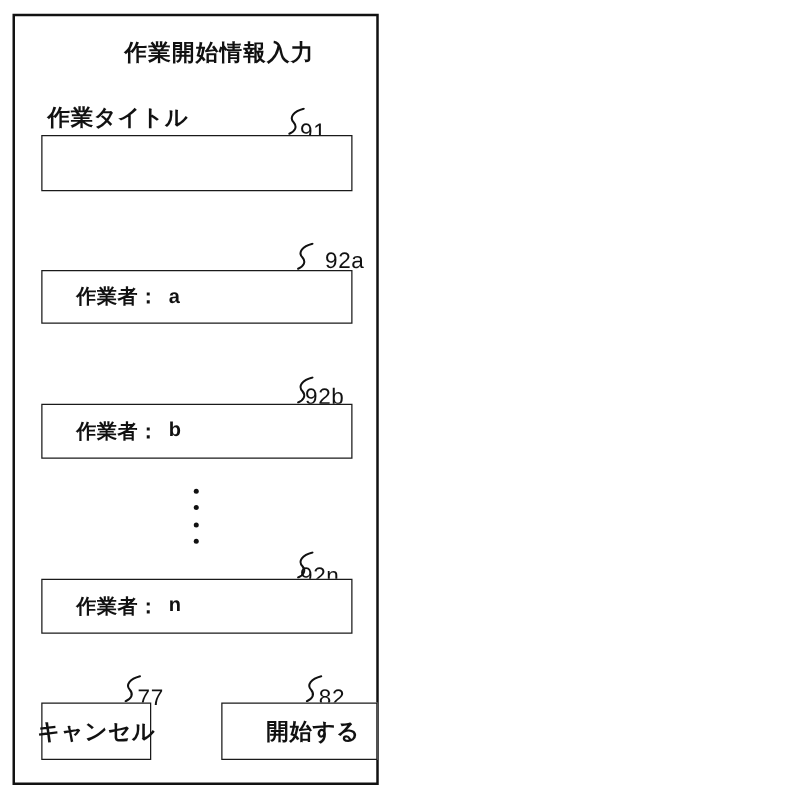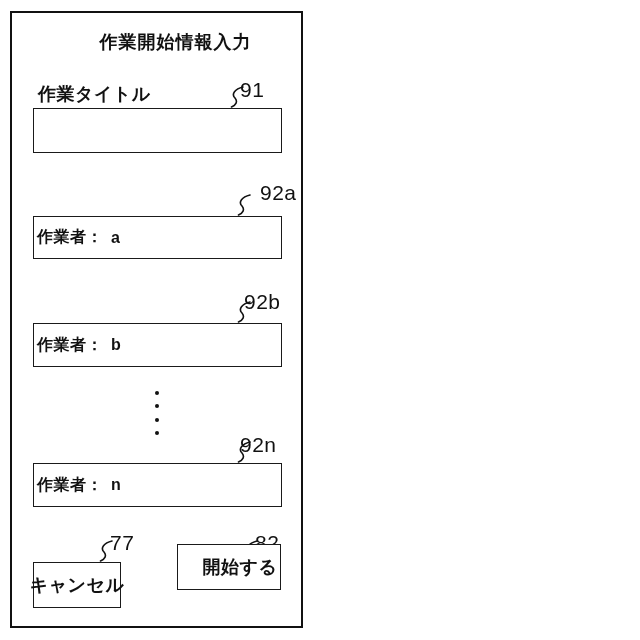--- a/index.html
+++ b/index.html
@@ -39,37 +39,38 @@
     font-size: 18px;
     letter-spacing: 1px;
     margin-left: 19px;
   }
   .field-label {
     left: 38px;
     top: 82px;
     font-size: 18px;
   }
   .ref-num {
-    font-size: 21px;
+    font-size: 18px;
     font-weight: 400;
     letter-spacing: 0.5px;
     color: #111111;
     line-height: 1;
     white-space: nowrap;
+    margin-top: 17px;
   }
   .box {
     position: absolute;
     left: 33px;
     width: 249px;
     border: 1.6px solid #1a1a1a;
     background: #ffffff;
     box-sizing: border-box;
     display: flex;
     align-items: center;
-    padding-left: 3px;
+    padding-left: 27px;
     font-size: 16px;
   }
   .box .val { margin-left: 8px; }
   .btn {
     position: absolute;
     border: 1.6px solid #1a1a1a;
     background: #ffffff;
     box-sizing: border-box;
     display: flex;
     align-items: center;
@@ -146,15 +147,15 @@
     <path d="M16,1 C8,3 4,8 8,12 C11,15.5 9,19 4.5,21" fill="none" stroke="#111111" stroke-width="1.6" stroke-linecap="round"></path>
   </svg>
 
   <div class="abs ref-num" style="left:255px; top:532px;">82</div>
   <svg class="leader" style="left:241px; top:540px;" viewBox="0 0 18 22">
     <path d="M16,1 C8,3 4,8 8,12 C11,15.5 9,19 4.5,21" fill="none" stroke="#111111" stroke-width="1.6" stroke-linecap="round"></path>
   </svg>
 
   <div class="btn jp" style="left:33px; top:562px; width:88px; height:46px;">キャンセル</div>
 
-  <div class="btn jp" style="left:177px; top:544px; width:104px; height:46px;padding-left:22px;">開始する</div>
+  <div class="btn jp" style="left:177px; top:562px; width:125px; height:46px;padding-left:22px;">開始する</div>
 
 </div>
 
 </body></html>

